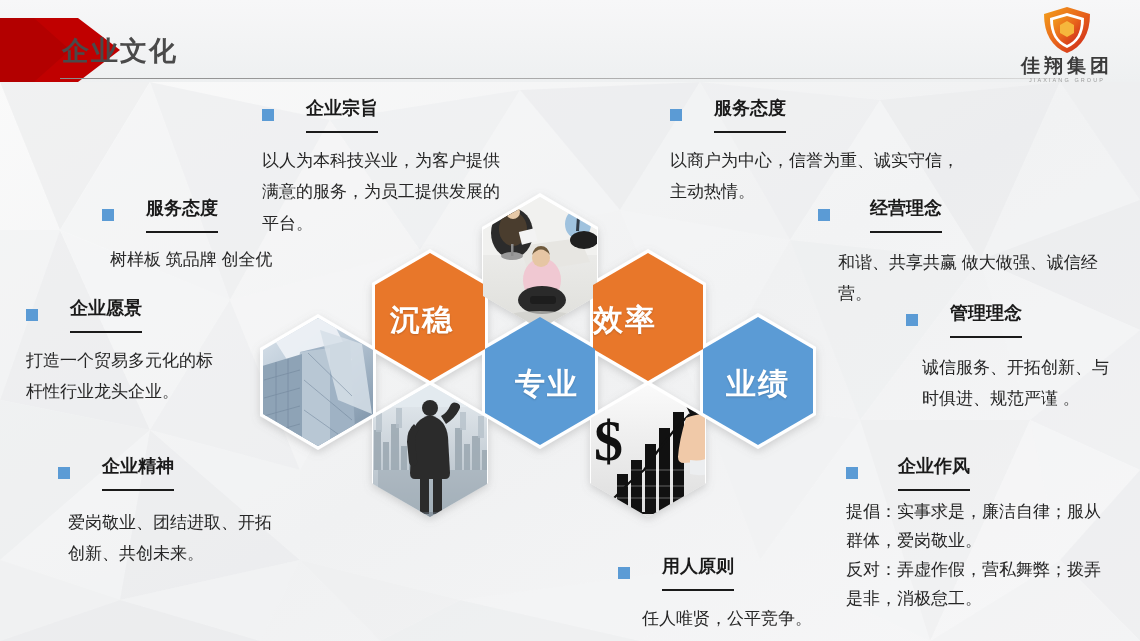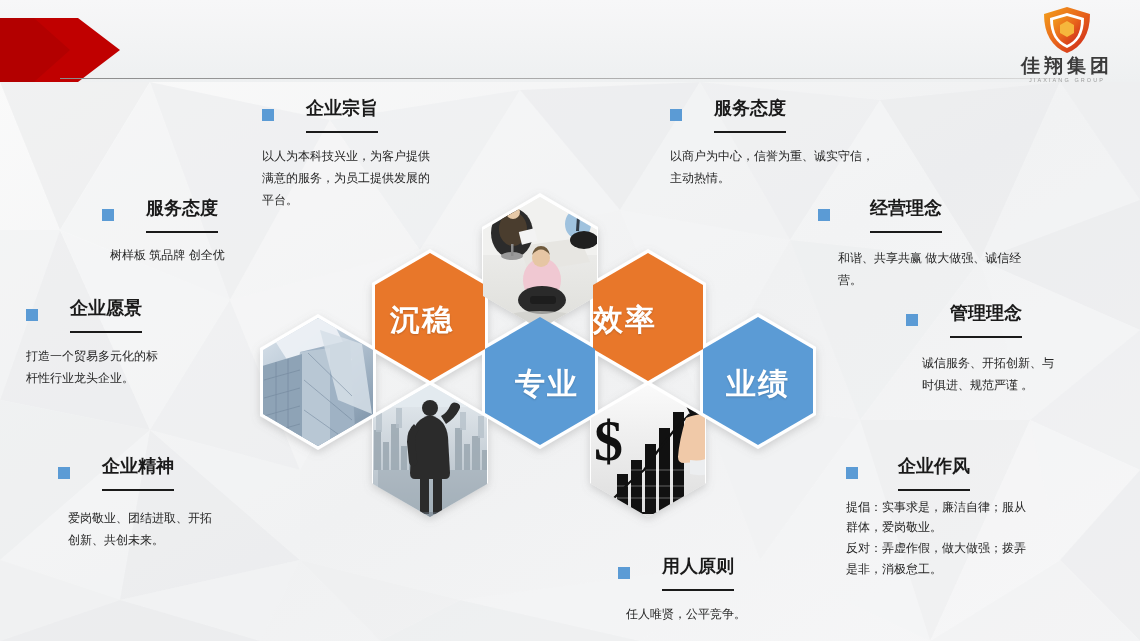--- a/index.html
+++ b/index.html
@@ -40,21 +40,21 @@
   .block{position:absolute;}
   .blk-head{display:flex;align-items:center;white-space:nowrap;}
   .bullet{
     width:12px;height:12px;background:#5b9bd5;display:inline-block;flex:0 0 auto;
   }
   .blk-title{
     font-size:18px;font-weight:bold;color:#1a1a1a;
     border-bottom:2px solid #1a1a1a;padding-bottom:12px;line-height:1.15;
   }
   .blk-body{
-    font-size:12px;color:#262626;line-height:1.85;white-space:pre-line;
+    font-size:17px;color:#262626;line-height:1.85;white-space:pre-line;
   }
   
   .hexwrap{position:absolute;left:0;top:0;width:1140px;height:641px;pointer-events:none;}
   .hexlabel{
     position:absolute;color:#ffffff;font-weight:bold;font-size:30px;
     letter-spacing:2px;text-shadow:0 1px 2px rgba(0,0,0,.18);
     pointer-events:none;white-space:nowrap;
   }
 </style>
 </head>
@@ -118,20 +118,21 @@
     </g>
   </svg>
 
   <div class="header-band"></div>
 
   <svg class="red-arrow" viewBox="0 0 120 64">
     <polygon points="0,0 78,0 120,32 78,64 0,64" fill="#C00000"></polygon>
     <polygon points="0,0 34,0 70,32 34,64 0,64" fill="#A80000" opacity="0.55"></polygon>
   </svg>
 
+  <div class="title">企业文化</div>
   <div class="title-rule"></div>
 
   <div class="logo-wrap">
     <svg width="52" height="48" viewBox="0 0 52 48" style="display:block;margin:2px auto 0;">
       <defs>
         <linearGradient id="shg" x1="0" y1="0" x2="1" y2="1">
           <stop offset="0%" stop-color="#F3A11B"></stop>
           <stop offset="50%" stop-color="#E8641B"></stop>
           <stop offset="100%" stop-color="#C9201B"></stop>
         </linearGradient>
@@ -393,25 +394,25 @@
 创新、共创未来。</div>
   </div>
 
   <div class="block" style="left:846px;top:456px;width:280px;">
     <div class="blk-head">
       <span class="bullet"></span>
       <span class="blk-title" style="margin-left:40px;">企业作风</span>
     </div>
     <div class="blk-body" style="margin-top:6px;line-height:1.72;">提倡：实事求是，廉洁自律；服从
 群体，爱岗敬业。
-反对：弄虚作假，做大做强；拨弄
+反对：弄虚作假，营私舞弊；拨弄
 是非，消极怠工。</div>
   </div>
 
   <div class="block" style="left:618px;top:556px;width:250px;">
     <div class="blk-head">
       <span class="bullet"></span>
       <span class="blk-title" style="margin-left:32px;">用人原则</span>
     </div>
-    <div class="blk-body" style="margin-top:12px;margin-left:8px;">任人唯贤，公平竞争。</div>
+    <div class="blk-body" style="margin-top:12px;margin-left:24px;">任人唯贤，公平竞争。</div>
   </div>
 
 </div>
 
 </body></html>

